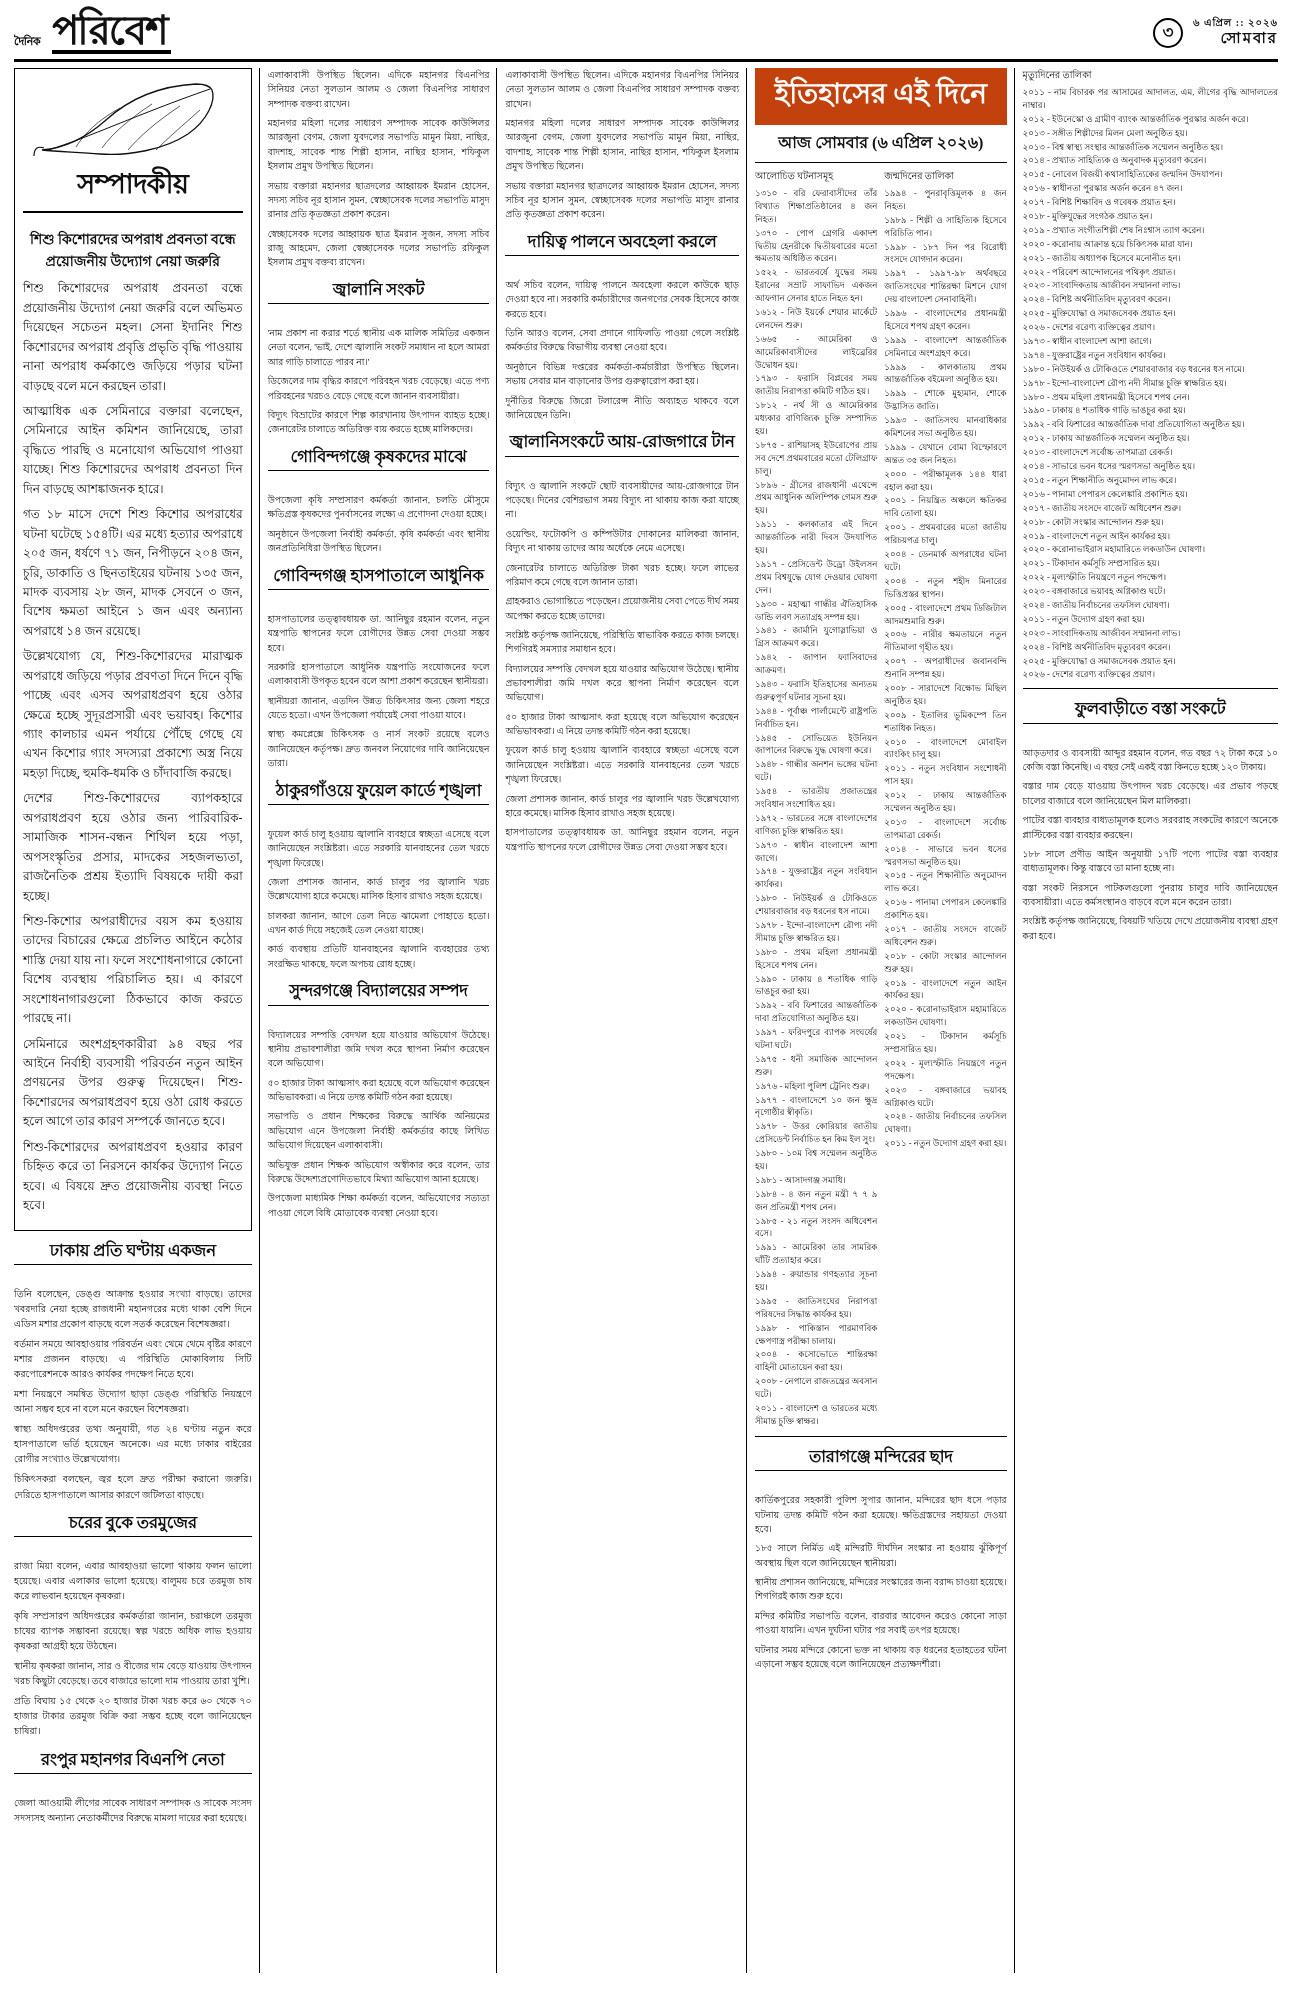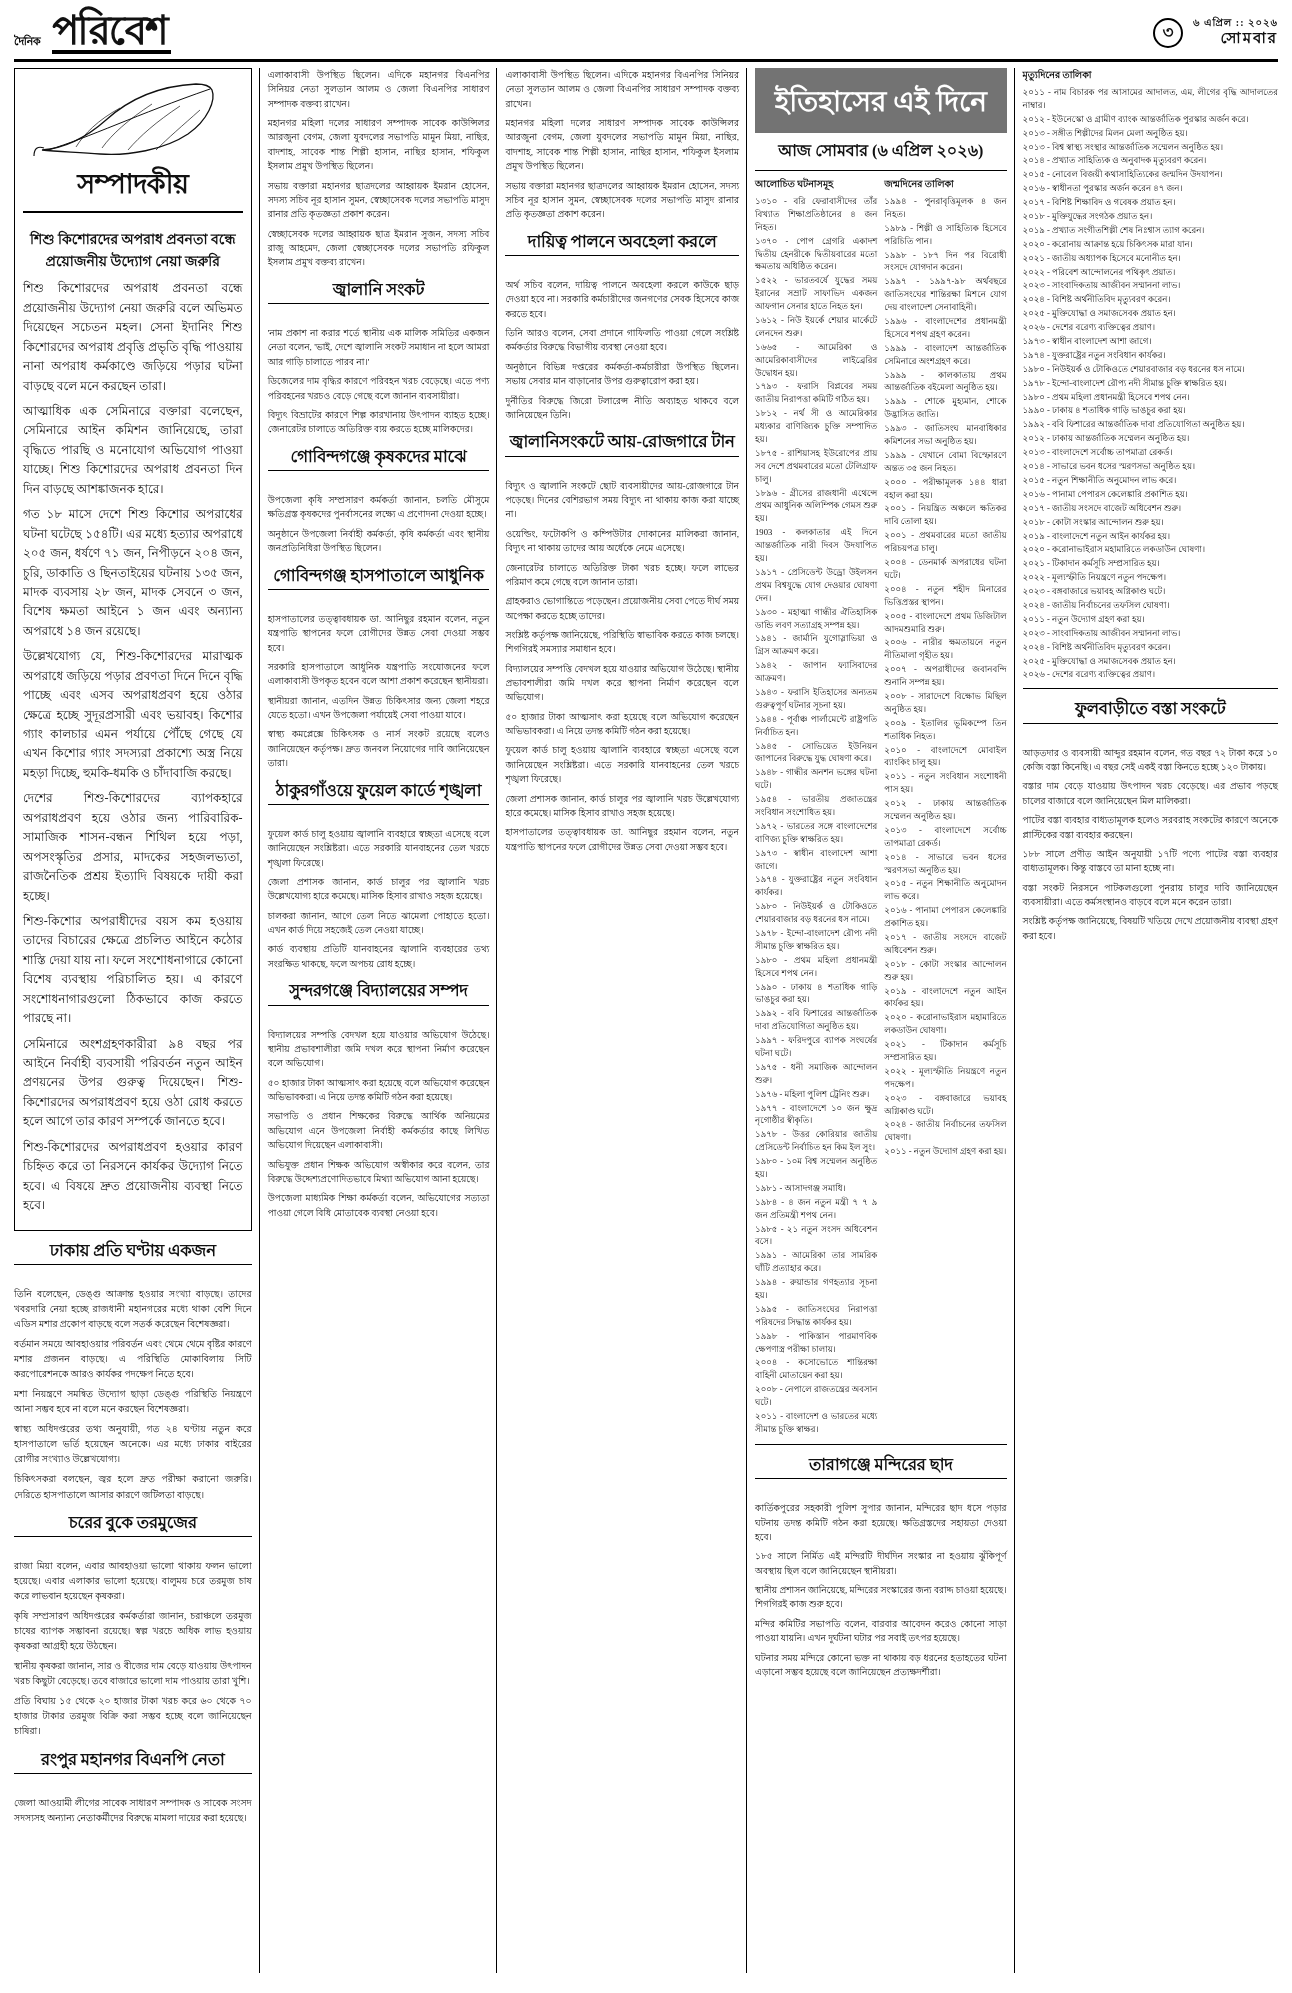--- a/index.html
+++ b/index.html
@@ -127,45 +127,45 @@
   .art p {
     margin: 0 0 5px 0;
     font-size: 9.3px;
     line-height: 1.62;
     text-align: justify;
   }
   .art.tight p { font-size: 9.1px; line-height: 1.58; }
 
   
   .hist-banner {
-    background: #737373;
+    background: #c2410c;
     color: #fff;
     text-align: center;
     font-size: 28px;
     font-weight: bold;
-    padding: 12px 0 6px 0;
+    padding: 4px 0 6px 0;
     letter-spacing: 0px;
     margin-bottom: 5px;
   }
   .hist-date {
     text-align: center;
     font-size: 16px;
     font-weight: bold;
     border-bottom: 1px solid #000;
     padding-bottom: 5px;
     margin-bottom: 6px;
   }
   .hist-cols {
     display: flex;
     gap: 7px;
   }
   .hist-col { flex: 1; }
   .hist-sub {
     font-size: 9.5px;
-    font-weight: bold;
+    font-weight: normal;
     margin-bottom: 3px;
   }
   .hist-list { }
   .hist-item {
     font-size: 8.6px;
     line-height: 1.5;
     text-align: justify;
     margin-bottom: 1px;
     display: block;
   }
@@ -338,21 +338,21 @@
           <div class="hist-list">
             <span class="hist-item">১৩১০ - বরি ফেরাবাসীদের তাঁর বিখ্যাত শিক্ষাপ্রতিষ্ঠানের ৪ জন নিহত।</span>
             <span class="hist-item">১৩৭০ - পোপ গ্রেগরি একাদশ দ্বিতীয় হেনরীকে দ্বিতীয়বারের মতো ক্ষমতায় অধিষ্ঠিত করেন।</span>
             <span class="hist-item">১৫২২ - ভারতবর্ষে যুদ্ধের সময় ইরানের সম্রাট সাফাভিদ একজন আফগান সেনার হাতে নিহত হন।</span>
             <span class="hist-item">১৬১২ - নিউ ইয়র্কে শেয়ার মার্কেটে লেনদেন শুরু।</span>
             <span class="hist-item">১৬৬৫ - আমেরিকা ও আমেরিকাবাসীদের লাইব্রেরির উদ্বোধন হয়।</span>
             <span class="hist-item">১৭৯৩ - ফরাসি বিপ্লবের সময় জাতীয় নিরাপত্তা কমিটি গঠিত হয়।</span>
             <span class="hist-item">১৮১২ - নর্থ সী ও আমেরিকার মধ্যকার বাণিজ্যিক চুক্তি সম্পাদিত হয়।</span>
             <span class="hist-item">১৮৭৫ - রাশিয়াসহ ইউরোপের প্রায় সব দেশে প্রথমবারের মতো টেলিগ্রাফ চালু।</span>
             <span class="hist-item">১৮৯৬ - গ্রীসের রাজধানী এথেন্সে প্রথম আধুনিক অলিম্পিক গেমস শুরু হয়।</span>
-            <span class="hist-item">1903 - কলকাতার এই দিনে আন্তর্জাতিক নারী দিবস উদযাপিত হয়।</span>
+            <span class="hist-item">১৯১১ - কলকাতার এই দিনে আন্তর্জাতিক নারী দিবস উদযাপিত হয়।</span>
             <span class="hist-item">১৯১৭ - প্রেসিডেন্ট উড্রো উইলসন প্রথম বিশ্বযুদ্ধে যোগ দেওয়ার ঘোষণা দেন।</span>
             <span class="hist-item">১৯৩০ - মহাত্মা গান্ধীর ঐতিহাসিক ডান্ডি লবণ সত্যাগ্রহ সম্পন্ন হয়।</span>
             <span class="hist-item">১৯৪১ - জার্মানি যুগোস্লাভিয়া ও গ্রিস আক্রমণ করে।</span>
             <span class="hist-item">১৯৪২ - জাপান ফ্যাসিবাদের আক্রমণ।</span>
             <span class="hist-item">১৯৪৩ - ফরাসি ইতিহাসের অন্যতম গুরুত্বপূর্ণ ঘটনার সূচনা হয়।</span>
             <span class="hist-item">১৯৪৪ - পূর্বাঞ্চ পার্লামেন্টে রাষ্ট্রপতি নির্বাচিত হন।</span>
             <span class="hist-item">১৯৪৫ - সোভিয়েত ইউনিয়ন জাপানের বিরুদ্ধে যুদ্ধ ঘোষণা করে।</span>
             <span class="hist-item">১৯৪৮ - গান্ধীর অনশন ভঙ্গের ঘটনা ঘটে।</span>
             <span class="hist-item">১৯৫৪ - ভারতীয় প্রজাতন্ত্রের সংবিধান সংশোধিত হয়।</span>
             <span class="hist-item">১৯৭২ - ভারতের সঙ্গে বাংলাদেশের বাণিজ্য চুক্তি স্বাক্ষরিত হয়।</span>

